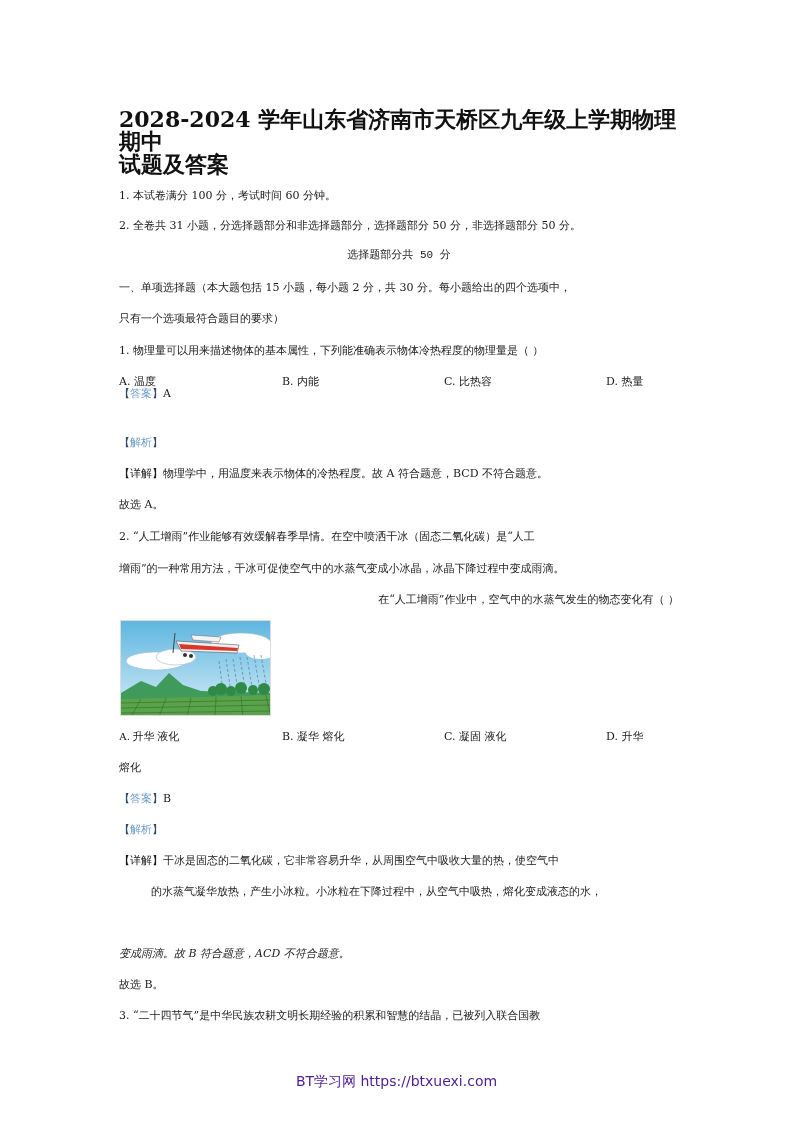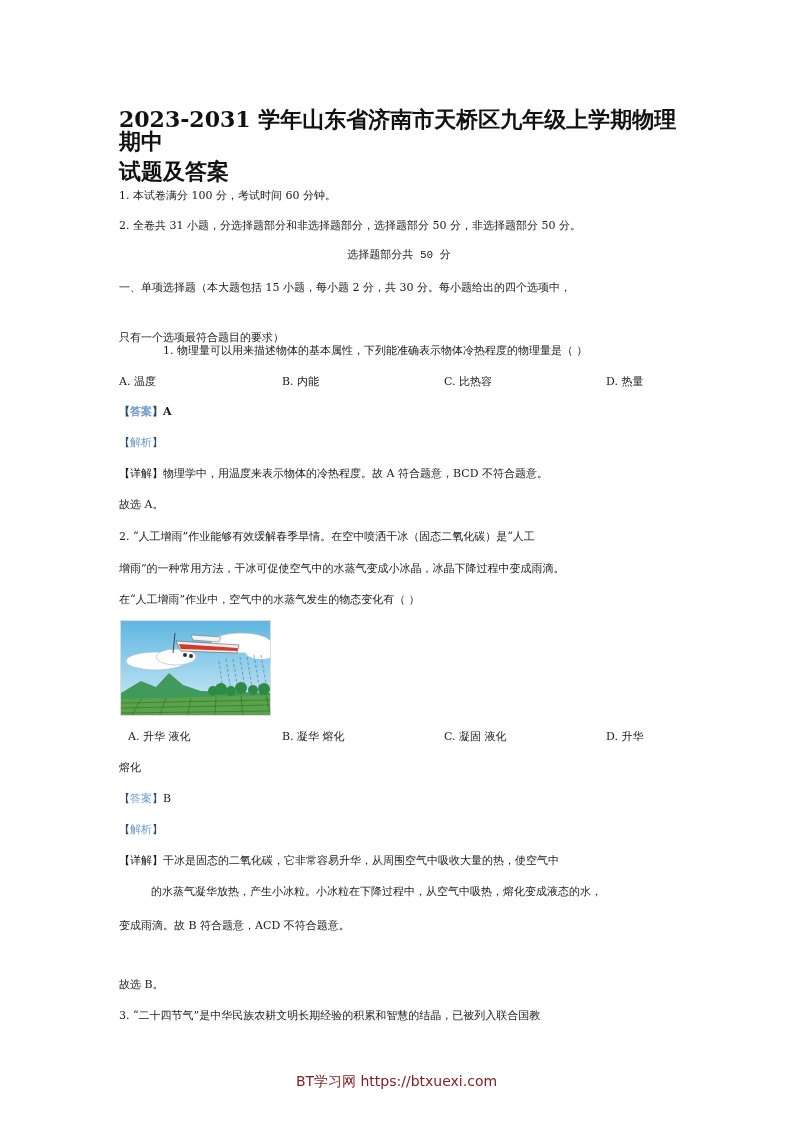--- a/index.html
+++ b/index.html
@@ -11,58 +11,58 @@
   .line { position: absolute; left: 119px; width: 560px; font-size: 11px; line-height: 1;
           white-space: nowrap; }
   .center { text-align: center; left: 119px; width: 560px; font-family: Liberation Mono, monospace; }
   .opts { position: absolute; left: 119px; width: 560px; font-size: 11px; line-height: 1; height: 16px; }
   .opt { position: absolute; top: 0; white-space: nowrap; }
   .tag-l, .tag-r { color: #2f4a66; }
   .tag-t { color: #6a9acb; }
   .figure { position: absolute; left: 120px; top: 620px; width: 151px; height: 96px;
             overflow: hidden; border: 1px solid #dcdcdc; box-sizing: border-box; }
   .footer { position: absolute; left: 0; width: 793px; top: 1073px; text-align: center;
-            font-family: "DejaVu Sans", "Liberation Sans", sans-serif; font-size: 14px; color: #7f1d1d; }
+            font-family: "DejaVu Sans", "Liberation Sans", sans-serif; font-size: 14px; color: #4c1d95; }
 </style>
 </head>
 <body>
 
 <div class="page">
 
-  <div class="title" style="top:108px;">2023-2031 学年山东省济南市天桥区九年级上学期物理期中</div>
-  <div class="title" style="top:160px;">试题及答案</div>
+  <div class="title" style="top:108px;">2028-2024 学年山东省济南市天桥区九年级上学期物理期中</div>
+  <div class="title" style="top:153px;">试题及答案</div>
 
   <div class="line" style="top:190px;">1. 本试卷满分 100 分，考试时间 60 分钟。</div>
   <div class="line" style="top:220px;">2. 全卷共 31 小题，分选择题部分和非选择题部分，选择题部分 50 分，非选择题部分 50 分。</div>
   <div class="line center" style="top:250px;">选择题部分共 50 分</div>
 
   <div class="line" style="top:282px;">一、单项选择题（本大题包括 15 小题，每小题 2 分，共 30 分。每小题给出的四个选项中，</div>
-  <div class="line" style="top:332px;">只有一个选项最符合题目的要求）</div>
+  <div class="line" style="top:313px;">只有一个选项最符合题目的要求）</div>
 
-  <div class="line" style="top:345px;margin-left:44px;">1.  物理量可以用来描述物体的基本属性，下列能准确表示物体冷热程度的物理量是（      ）</div>
+  <div class="line" style="top:345px;">1.  物理量可以用来描述物体的基本属性，下列能准确表示物体冷热程度的物理量是（      ）</div>
   <div class="opts" style="top:376px;">
     <span class="opt" style="left:0px;">A.  温度</span>
     <span class="opt" style="left:163px;">B.  内能</span>
     <span class="opt" style="left:325px;">C.  比热容</span>
     <span class="opt" style="left:487px;">D.  热量</span>
   </div>
-  <div class="line" style="top:406px;font-weight:bold;">
+  <div class="line" style="top:388px;">
     <span class="tag-l">【</span><span class="tag-t">答案</span><span class="tag-r">】</span><span>A</span>
   </div>
   <div class="line" style="top:437px;">
     <span class="tag-l">【</span><span class="tag-t">解析</span><span class="tag-r">】</span>
   </div>
   <div class="line" style="top:499px;">故选 A。</div>
   <div class="line" style="top:468px;">
     <span>【详解】</span><span>物理学中，用温度来表示物体的冷热程度。故 A 符合题意，BCD 不符合题意。</span>
   </div>
 
   <div class="line" style="top:531px;">2.  “人工增雨”作业能够有效缓解春季旱情。在空中喷洒干冰（固态二氧化碳）是“人工</div>
   <div class="line" style="top:563px;">增雨”的一种常用方法，干冰可促使空气中的水蒸气变成小冰晶，冰晶下降过程中变成雨滴。</div>
-  <div class="line" style="top:594px;">在“人工增雨”作业中，空气中的水蒸气发生的物态变化有（      ）</div>
+  <div class="line" style="top:594px;text-align:right;">在“人工增雨”作业中，空气中的水蒸气发生的物态变化有（      ）</div>
 
   <div class="figure">
     <svg width="151" height="96" viewBox="0 0 151 96">
       <defs>
         <linearGradient id="sky" x1="0" y1="0" x2="0" y2="1">
           <stop offset="0" stop-color="#5fb6e0"></stop>
           <stop offset="1" stop-color="#d6eef8"></stop>
         </linearGradient>
       </defs>
       <rect x="0" y="0" width="151" height="96" fill="url(#sky)"></rect>
@@ -111,35 +111,35 @@
         <line x1="45" y1="77" x2="38" y2="96"></line>
         <line x1="70" y1="77" x2="66" y2="96"></line>
         <line x1="95" y1="76" x2="94" y2="96"></line>
         <line x1="120" y1="75" x2="122" y2="96"></line>
         <line x1="145" y1="74" x2="150" y2="96"></line>
       </g>
     </svg>
   </div>
 
   <div class="opts" style="top:731px;">
-    <span class="opt" style="left:9px;">A.  升华   液化</span>
+    <span class="opt" style="left:0px;font-family:Liberation Serif, serif;">A.  升华   液化</span>
     <span class="opt" style="left:163px;">B.  凝华   熔化</span>
     <span class="opt" style="left:325px;">C.  凝固   液化</span>
     <span class="opt" style="left:487px;">D.  升华</span>
   </div>
   <div class="line" style="top:762px;">熔化</div>
   <div class="line" style="top:793px;">
     <span class="tag-l">【</span><span class="tag-t">答案</span><span class="tag-r">】</span><span>B</span>
   </div>
   <div class="line" style="top:824px;">
     <span class="tag-l">【</span><span class="tag-t">解析</span><span class="tag-r">】</span>
   </div>
   <div class="line" style="top:855px;">
     <span>【详解】</span><span>干冰是固态的二氧化碳，它非常容易升华，从周围空气中吸收大量的热，使空气中</span>
   </div>
   <div class="line" style="top:886px;padding-left:32px;">的水蒸气凝华放热，产生小冰粒。小冰粒在下降过程中，从空气中吸热，熔化变成液态的水，</div>
-  <div class="line" style="top:920px;">变成雨滴。故 B 符合题意，ACD 不符合题意。</div>
+  <div class="line" style="top:948px;font-style:italic;">变成雨滴。故 B 符合题意，ACD 不符合题意。</div>
   <div class="line" style="top:979px;">故选 B。</div>
 
   <div class="line" style="top:1010px;">3.  “二十四节气”是中华民族农耕文明长期经验的积累和智慧的结晶，已被列入联合国教</div>
 
   <div class="footer">BT学习网 https://btxuexi.com</div>
 </div>
 
 </body></html>

